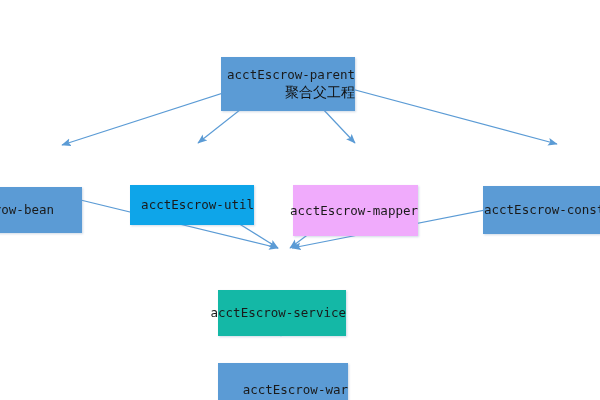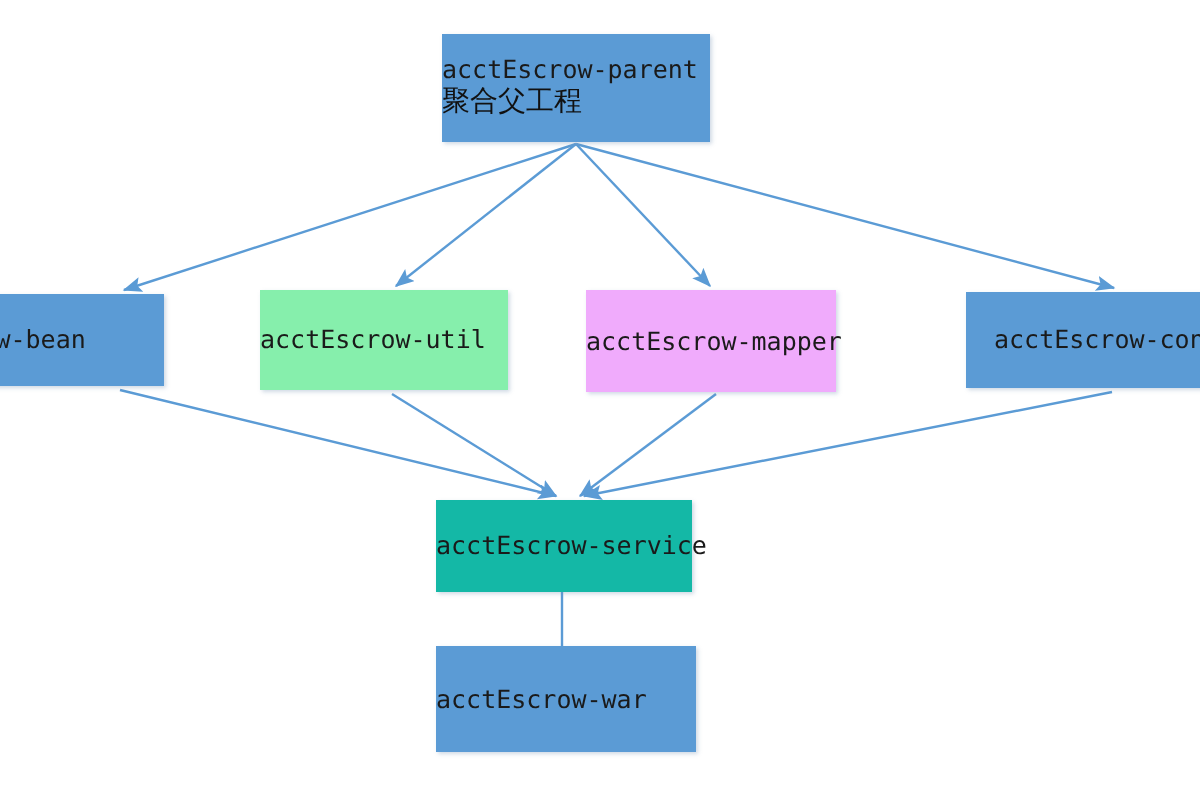--- a/index.html
+++ b/index.html
@@ -26,35 +26,36 @@
     top: 0;
     width: 600px;
     height: 400px;
   }
   .node {
     position: absolute;
     background: #5B9BD5;
     box-sizing: border-box;
     display: flex;
     flex-direction: column;
-    align-items: flex-start;
+    align-items: flex-end;
     justify-content: center;
     box-shadow: 1px 1px 2px rgba(120,150,180,0.35);
     z-index: 2;
+    margin-top: 40px;
   }
   .node-label {
     font-family: "DejaVu Sans Mono", "Liberation Mono", monospace;
     font-size: 12.5px;
     color: #1a1a1a;
     letter-spacing: 0px;
     white-space: nowrap;
     line-height: 1.25;
   }
   .node-sublabel {
-    font-family: Liberation Mono, monospace;
+    font-family: Liberation Sans, sans-serif;
     font-size: 14px;
     color: #111111;
     white-space: nowrap;
     line-height: 1.3;
     margin-top: 1px;
   }
   .node.clip-left .node-label {
     position: relative;
     left: -28px;
   }
@@ -89,21 +90,21 @@
 
   <div class="node" style="left: 221px; top: 17px; width: 134px; height: 54px; background: rgb(91, 155, 213);">
     <div class="node-label">acctEscrow-parent</div>
     <div class="node-sublabel">聚合父工程</div>
   </div>
 
   <div class="node clip-left" style="left: -42px; top: 147px; width: 124px; height: 46px; background: rgb(91, 155, 213);">
     <div class="node-label">acctEscrow-bean</div>
   </div>
 
-  <div class="node" style="left: 130px; top: 145px; width: 124px; height: 50px; background: #86efac;">
+  <div class="node" style="left: 130px; top: 145px; width: 124px; height: 40px; background: #0ea5e9;">
     <div class="node-label">acctEscrow-util</div>
   </div>
 
   <div class="node" style="left: 293px; top: 145px; width: 125px; height: 51px; background: #f0abfc;">
     <div class="node-label">acctEscrow-mapper</div>
   </div>
 
   <div class="node clip-right" style="left: 483px; top: 146px; width: 130px; height: 48px; background: rgb(91, 155, 213);">
     <div class="node-label">acctEscrow-constant</div>
   </div>

